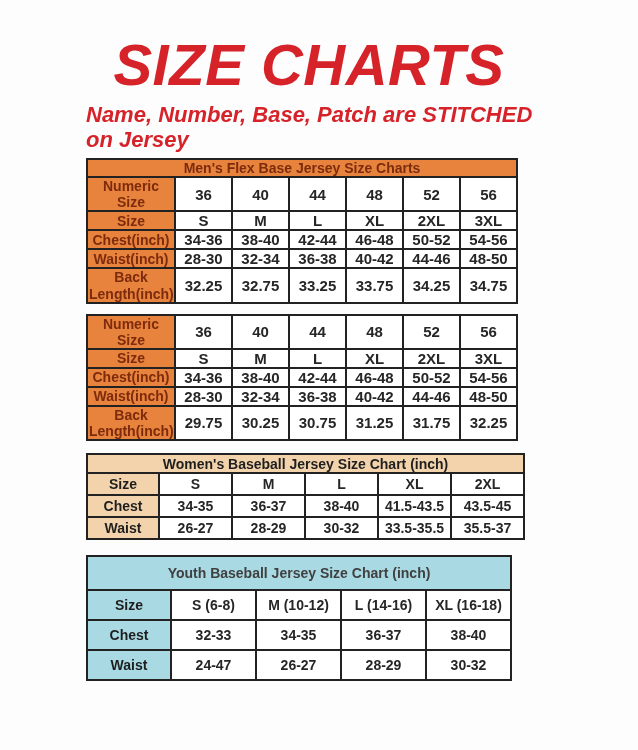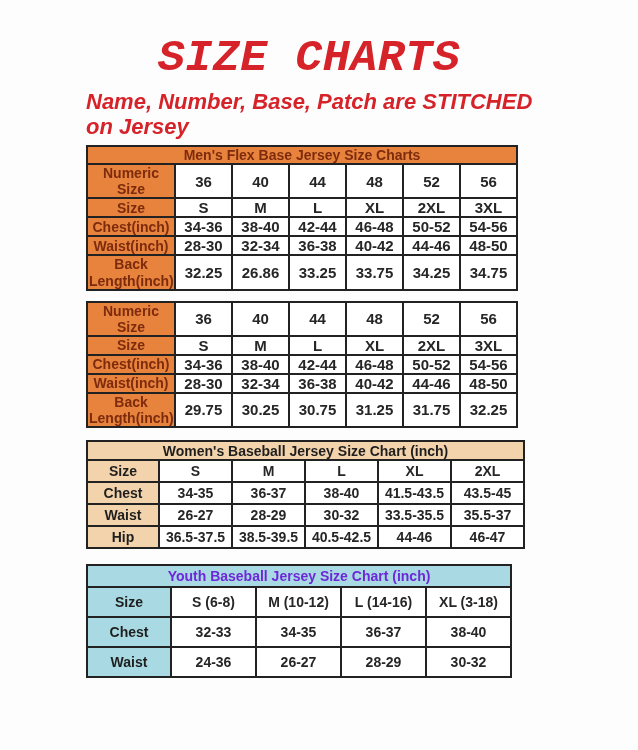--- a/index.html
+++ b/index.html
@@ -17,27 +17,26 @@
     width:638px;height:750px;
     background:#fdfdfd;
     font-family:"Liberation Sans", sans-serif;
     color:var(--text);
   }
   .page{position:relative;width:638px;height:750px;overflow:hidden;background:#fdfdfd;}
 
   .main-title{
     margin:36px 20px 0 0;
     text-align:center;
-    font-size:45px;
+    font-size:58px;
     line-height:1;
     font-weight:bold;
     font-style:italic;
     letter-spacing:0.5px;
     color:var(--accent-red);
-    font-family:Liberation Mono, monospace;
   }
   .subtitle{
     margin:9px 0 0 86px;
     max-width:452px;
     font-size:22px;
     line-height:1.12;
     font-weight:bold;
     font-style:italic;
     color:var(--accent-red);
   }
@@ -71,21 +70,21 @@
 
   
   .t-wom{width:437px;margin-top:12px;}
   .t-wom td.ttl{background:var(--peach);color:#1e1e1e;height:19px;}
   .t-wom td.lbl{background:var(--peach);color:#1e1e1e;}
   .t-wom td.val{font-size:14px;}
   .t-wom tr.r-w td{height:22px;}
 
   
   .t-you{width:424px;margin-top:15px;}
-  .t-you td.ttl{background:var(--light-blue);color:#6d28d9;height:22px;}
+  .t-you td.ttl{background:var(--light-blue);color:#404040;height:34px;}
   .t-you td.lbl{background:var(--light-blue);color:#1e1e1e;}
   .t-you td.val{font-size:14px;}
   .t-you tr.r-y td{height:30px;}
 </style>
 </head>
 <body>
 
 <div class="page">
 
   <div class="main-title">SIZE CHARTS</div>
@@ -137,21 +136,21 @@
         <td class="val">28-30</td>
         <td class="val">32-34</td>
         <td class="val">36-38</td>
         <td class="val">40-42</td>
         <td class="val">44-46</td>
         <td class="val">48-50</td>
       </tr>
       <tr class="r-back">
         <td class="lbl">Back Length(inch)</td>
         <td class="val vtop">32.25</td>
-        <td class="val vtop">26.86</td>
+        <td class="val vtop">32.75</td>
         <td class="val vtop">33.25</td>
         <td class="val vtop">33.75</td>
         <td class="val vtop">34.25</td>
         <td class="val vtop">34.75</td>
       </tr>
     </tbody>
   </table>
 
   <table class="sizetable t-men t-men2">
     <colgroup>
@@ -242,60 +241,52 @@
         <td class="val">43.5-45</td>
       </tr>
       <tr class="r-w">
         <td class="lbl">Waist</td>
         <td class="val">26-27</td>
         <td class="val">28-29</td>
         <td class="val">30-32</td>
         <td class="val">33.5-35.5</td>
         <td class="val">35.5-37</td>
       </tr>
-      <tr class="r-w">
-        <td class="lbl">Hip</td>
-        <td class="val">36.5-37.5</td>
-        <td class="val">38.5-39.5</td>
-        <td class="val">40.5-42.5</td>
-        <td class="val">44-46</td>
-        <td class="val">46-47</td>
-      </tr>
     </tbody>
   </table>
 
   <table class="sizetable t-you">
     <colgroup>
         <col style="width:84px">
         <col style="width:85px">
         <col style="width:85px">
         <col style="width:85px">
         <col style="width:85px">
       </colgroup>
     <tbody>
       <tr>
         <td class="ttl" colspan="5">Youth Baseball Jersey Size Chart (inch)</td>
       </tr>
       <tr class="r-y">
         <td class="lbl">Size</td>
         <td class="val">S (6-8)</td>
         <td class="val">M (10-12)</td>
         <td class="val">L (14-16)</td>
-        <td class="val">XL (3-18)</td>
+        <td class="val">XL (16-18)</td>
       </tr>
       <tr class="r-y">
         <td class="lbl">Chest</td>
         <td class="val">32-33</td>
         <td class="val">34-35</td>
         <td class="val">36-37</td>
         <td class="val">38-40</td>
       </tr>
       <tr class="r-y">
         <td class="lbl">Waist</td>
-        <td class="val">24-36</td>
+        <td class="val">24-47</td>
         <td class="val">26-27</td>
         <td class="val">28-29</td>
         <td class="val">30-32</td>
       </tr>
     </tbody>
   </table>
 
 </div>
 
 </body></html>

